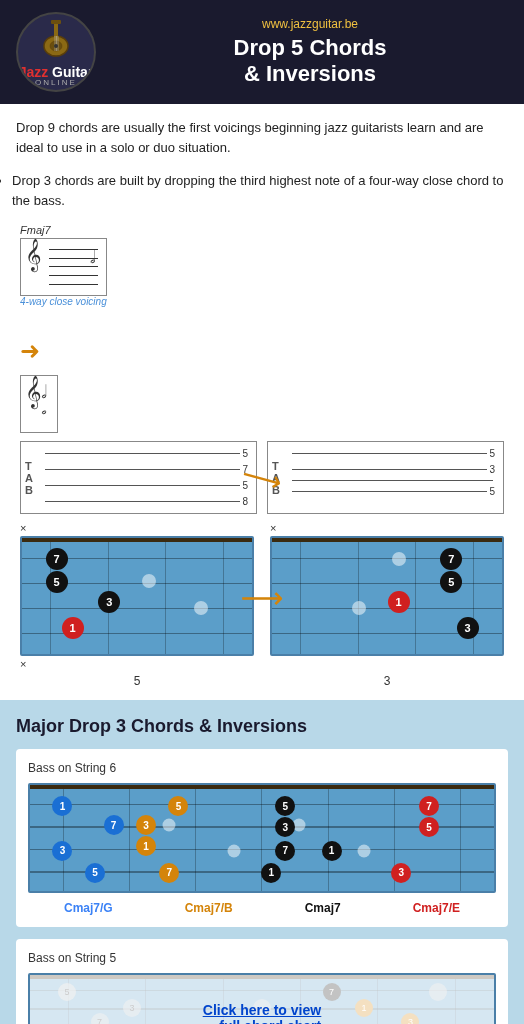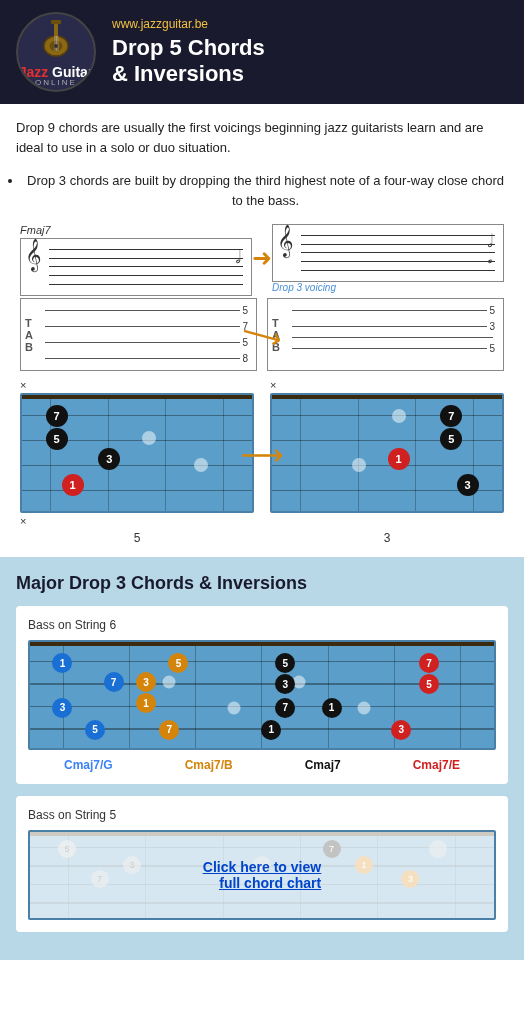--- a/index.html
+++ b/index.html
@@ -31,20 +31,21 @@
       border-radius: 50%;
       display: flex;
       align-items: center;
       justify-content: center;
       border: 2px solid #444;
       overflow: hidden;
       flex-shrink: 0;
     }
     .header-title-area {
       flex: 1;
+      text-align: center;
     }
     .header-url {
       color: #f0c040;
       font-size: 12px;
       margin-bottom: 4px;
     }
     .header-title {
       font-size: 22px;
       font-weight: bold;
       color: white;
@@ -52,25 +53,24 @@
     }
 
     
     .intro {
       padding: 14px 16px 8px;
       color: #222;
       line-height: 1.5;
       font-size: 13px;
     }
     .bullet-list {
-      padding: 6px 16px 10px 23px;
+      padding: 6px 16px 10px 12px;
       color: #222;
       line-height: 1.5;
       font-size: 13px;
-      text-align: center;
     }
     .bullet-list li {
       margin-bottom: 4px;
     }
 
     
     .diagram-section {
       padding: 0 12px 12px;
       background: #fff;
     }
@@ -163,56 +163,56 @@
   </div>
 </div>
 
 <div class="intro">Drop 9 chords are usually the first voicings beginning jazz guitarists learn and are ideal to use in a solo or duo situation.</div>
 <ul class="bullet-list">
   <li>Drop 3 chords are built by dropping the third highest note of a four-way close chord to the bass.</li>
 </ul>
 
 <div class="diagram-section">
 
-  <div style="display:flex; padding:0 8px; align-items:flex-start; margin-bottom:2px;">
+  <div style="display:flex; gap:10px; padding:0 8px; align-items:flex-start; margin-bottom:8px;flex-direction:column;">
     <div style="flex:1;">
       <div class="chord-label-small">Fmaj7</div>
       <div style="background:#fff; border:1.5px solid #888; height:58px; position:relative; padding:6px 8px;">
 
         <div style="position:absolute;left:4px;top:2px;font-size:28px;color:#333;line-height:1;">𝄞</div>
         <div style="margin-left:20px; display:flex; flex-direction:column; justify-content:space-around; height:100%;">
           <div style="height:1px;background:#333;"></div>
           <div style="height:1px;background:#333;"></div>
           <div style="height:1px;background:#333;"></div>
           <div style="height:1px;background:#333;"></div>
           <div style="height:1px;background:#333;"></div>
         </div>
 
         <div style="position:absolute;right:10px;top:8px;font-size:18px;color:#333;">𝅗𝅥</div>
       </div>
+      <div class="caption-small">4-way close voicing</div>
     </div>
 
     <div style="display:flex;align-items:center;padding-top:20px;">
       <div style="color:#d4840a;font-size:24px;">➜</div>
     </div>
 
     <div style="flex:1;">
       <div style="background:#fff; border:1.5px solid #888; height:58px; position:relative; padding:6px 8px;">
         <div style="position:absolute;left:4px;top:2px;font-size:28px;color:#333;line-height:1;">𝄞</div>
         <div style="margin-left:20px; display:flex; flex-direction:column; justify-content:space-around; height:100%;">
           <div style="height:1px;background:#333;"></div>
           <div style="height:1px;background:#333;"></div>
           <div style="height:1px;background:#333;"></div>
           <div style="height:1px;background:#333;"></div>
           <div style="height:1px;background:#333;"></div>
         </div>
         <div style="position:absolute;right:10px;top:6px;font-size:18px;color:#333;">𝅗𝅥</div>
         <div style="position:absolute;right:10px;top:22px;font-size:18px;color:#333;">𝅗</div>
       </div>
-      <div class="caption-small">Drop 3 voicing</div>
     </div>
   </div>
 
   <div style="display:flex; gap:10px; padding:0 8px; margin-bottom:4px; position:relative;">
     <div style="flex:1; background:#fff; border:1.5px solid #888; padding:6px 8px; position:relative;">
       <div style="position:absolute;left:4px;top:50%;transform:translateY(-50%);font-size:11px;font-weight:bold;color:#555;line-height:1.1;">T<br>A<br>B</div>
       <div style="margin-left:16px;">
         <div style="display:flex;flex-direction:column;gap:5px;position:relative;">
           <div style="display:flex;align-items:center;">
               <div style="flex:1;height:1px;background:#555;"></div>

